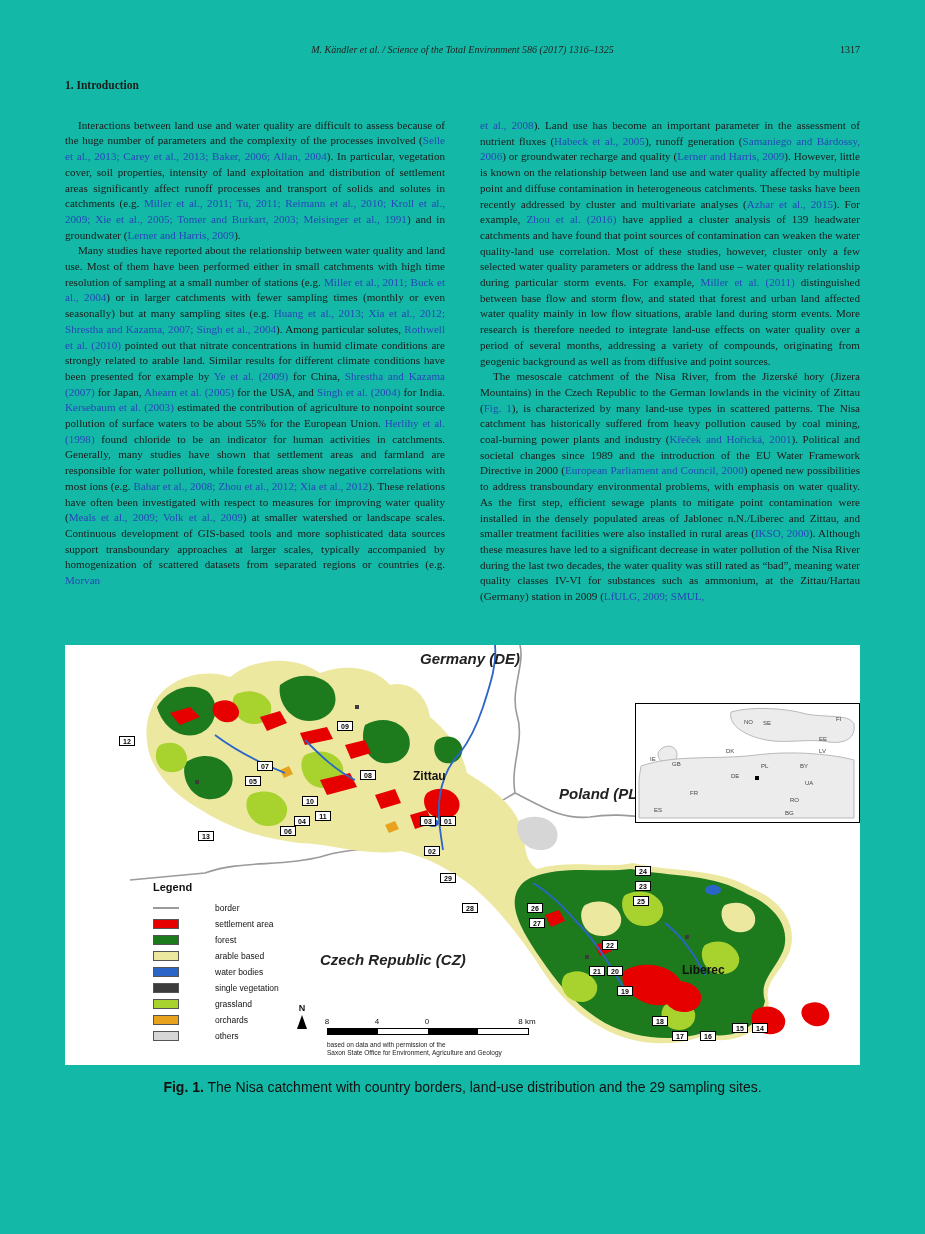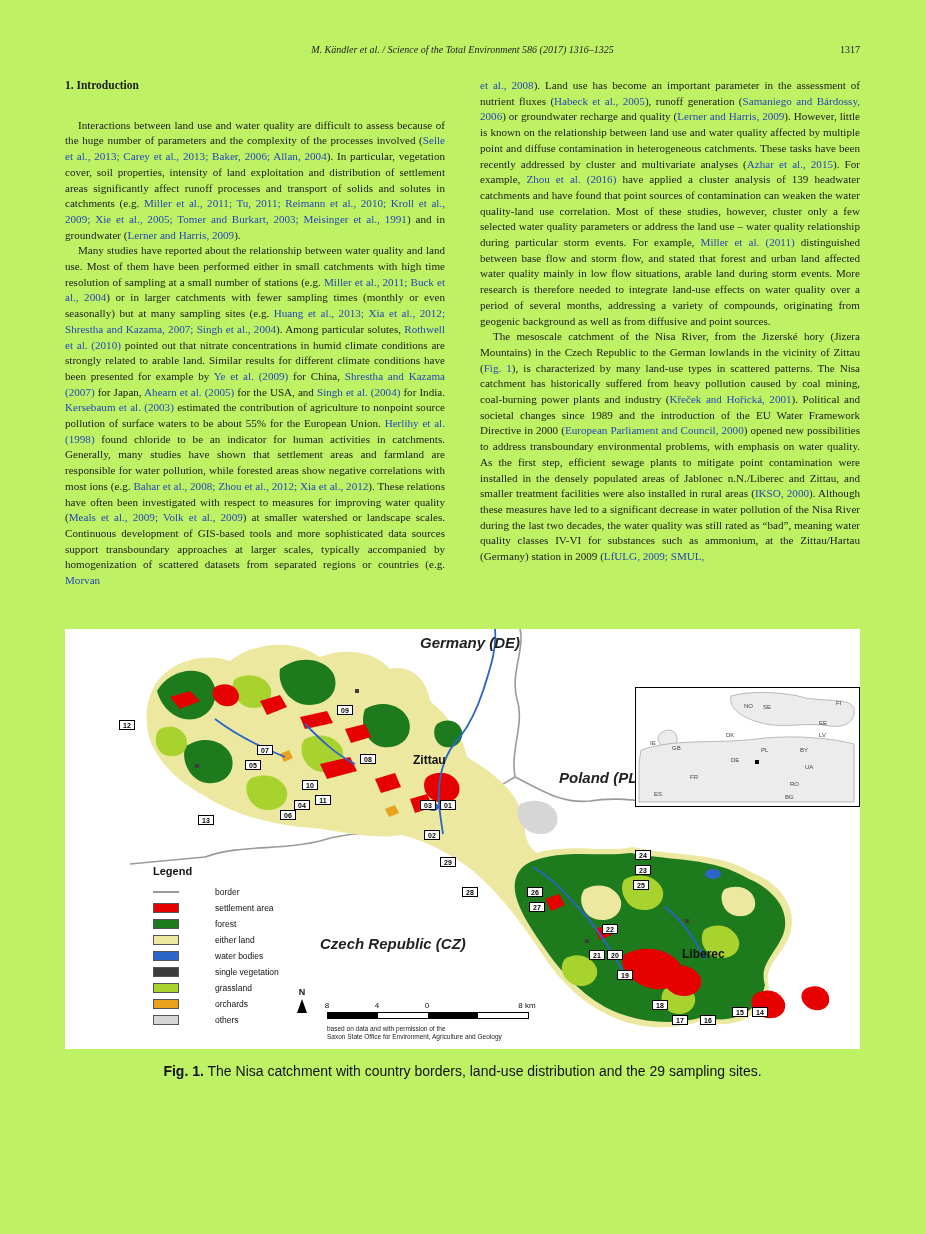--- a/index.html
+++ b/index.html
@@ -1,26 +1,26 @@
 <!DOCTYPE html>
 <html style="--cite: #2647b8;"><head>
 <meta charset="utf-8">
 <style>
   html,body{margin:0;padding:0;background:#fff;}
-  .page{width:925px;min-height:1234px;background:#bef264;box-sizing:border-box;
+  .page{width:925px;min-height:1234px;background:#14b8a6;box-sizing:border-box;
         padding:44px 65px 40px;position:relative;
         font-family:"Liberation Serif",serif;color:#1a1a1a;}
   header{position:relative;height:14px;margin-bottom:20px;font-size:10px;color:#222;}
   .running-title{display:block;text-align:center;font-style:italic;}
   .page-number{position:absolute;right:0;top:0;}
   .cols{display:flex;gap:35px;}
   .col{width:386px;font-size:11.1px;line-height:15.7px;text-align:justify;}
   h2.section{font-size:11.5px;font-weight:bold;margin:0 0 24px 0;text-align:left;}
   .para{margin:0;text-indent:13px;}
-  .para.noindent{text-indent:0;}
+  .para.noindent{text-indent:0;margin-top:40px;}
   .cite{color:var(--cite,#2647b8);cursor:pointer;}
   
   .figure{margin:40px 0 0 0;}
   .map{position:relative;width:795px;height:420px;background:#fff;overflow:hidden;}
   .map svg.base{position:absolute;left:0;top:0;}
   .map-label{position:absolute;font-family:"Liberation Sans",sans-serif;white-space:nowrap;}
   .map-label.country{font-size:15px;font-weight:bold;font-style:italic;color:#222;}
   .map-label.city{font-size:12px;font-weight:bold;color:#111;}
   .site{position:absolute;width:16px;height:10px;background:#fff;border:1px solid #000;
         font:bold 7px/10px "Liberation Sans",sans-serif;text-align:center;color:#000;box-sizing:border-box;}
@@ -206,21 +206,21 @@
             <div class="legend-item">
               <span class="swatch" style="background: rgb(230, 0, 0);"></span>
               <span class="legend-label">settlement area</span>
             </div>
             <div class="legend-item">
               <span class="swatch" style="background: rgb(29, 122, 29);"></span>
               <span class="legend-label">forest</span>
             </div>
             <div class="legend-item">
               <span class="swatch" style="background: rgb(236, 232, 160);"></span>
-              <span class="legend-label">either land</span>
+              <span class="legend-label">arable based</span>
             </div>
             <div class="legend-item">
               <span class="swatch" style="background: rgb(43, 101, 200);"></span>
               <span class="legend-label">water bodies</span>
             </div>
             <div class="legend-item">
               <span class="swatch" style="background: rgb(60, 60, 60);"></span>
               <span class="legend-label">single vegetation</span>
             </div>
             <div class="legend-item">

